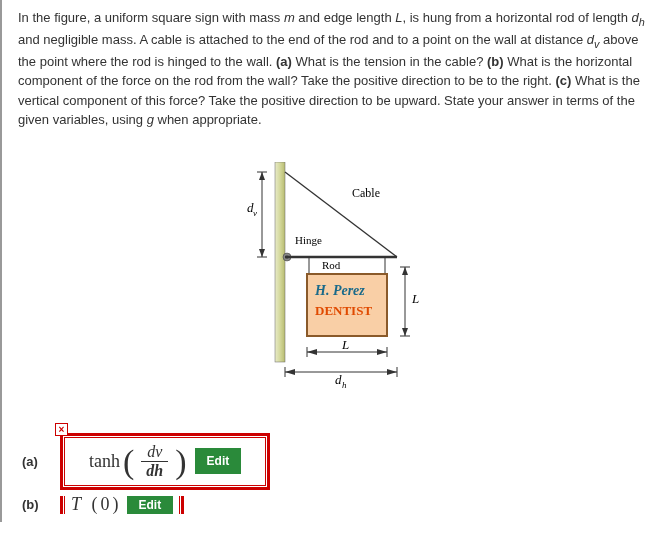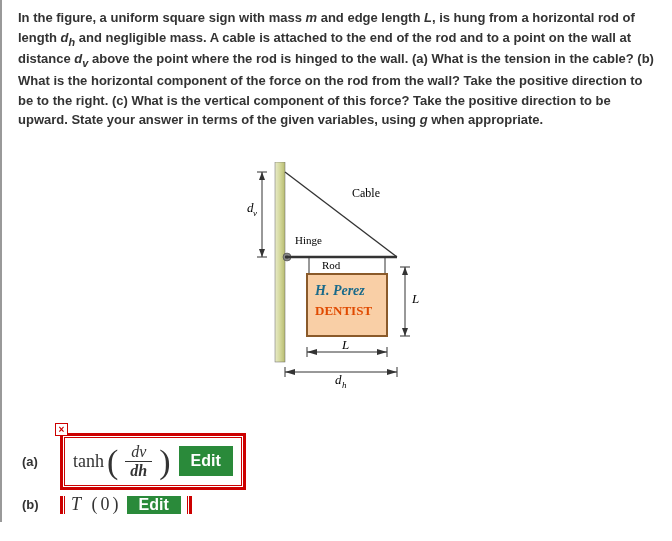--- a/index.html
+++ b/index.html
@@ -8,21 +8,20 @@
       font-size: 13px;
       color: #333;
       background: #fff;
       width: 672px;
       padding: 8px;
       border-left: 2px solid #999;
     }
     .question-text {
       line-height: 1.5;
       padding: 0 8px 12px 8px;
-      font-weight: bold;
     }
     .question-text i { font-style: italic; }
     .figure-container {
       display: flex;
       justify-content: center;
       padding: 20px 0 30px 0;
     }
     svg.figure { display: block; }
     .answer-row {
       display: flex;
@@ -47,21 +46,21 @@
       font-size: 10px;
       line-height: 11px;
       text-align: center;
       font-weight: bold;
       cursor: pointer;
     }
     .answer-box {
       border: 3px solid #c00;
       box-shadow: 0 0 0 1px #fff inset, 0 0 0 2px #c00 inset;
       background: #fff;
-      padding: 8px 10px;
+      padding: 8px 26px;
       display: flex;
       align-items: center;
       gap: 8px;
       min-width: 170px;
     }
     .answer-box.small { min-width: 90px; padding: 6px 8px;}
     .formula {
       font-family: "Times New Roman", serif;
       font-size: 18px;
       display: flex;
@@ -82,21 +81,21 @@
     .paren {
       font-size: 34px;
       font-family: "Times New Roman", serif;
       line-height: 0.8;
     }
     .edit-btn {
       background: #2a8a3a;
       color: #fff;
       border: none;
       padding: 6px 12px;
-      font-size: 16px;
+      font-size: 12px;
       font-weight: bold;
       cursor: pointer;
     }
     .cutoff {
       overflow: hidden;
       height: 18px;
     }
   </style>
 </head>
 <body>

